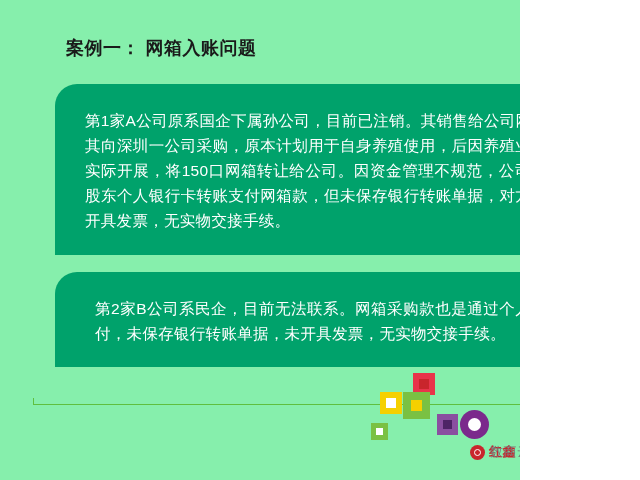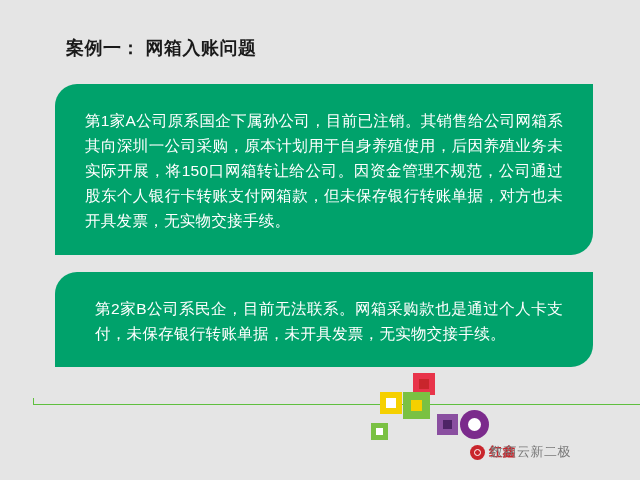--- a/index.html
+++ b/index.html
@@ -8,23 +8,23 @@
   }
   body {
     width: 640px;
     height: 480px;
     background: #ffffff;
     font-family: "Liberation Sans", sans-serif;
     overflow: hidden;
   }
   .slide {
     position: relative;
-    width: 640px;
+    width: 520px;
     height: 480px;
-    background: #e5e5e5;
+    background: #86efac;
     overflow: hidden;
   }
   
   .title {
     position: absolute;
     left: 66px;
     top: 36px;
     font-size: 18px;
     font-weight: bold;
     color: #1a1a1a;

